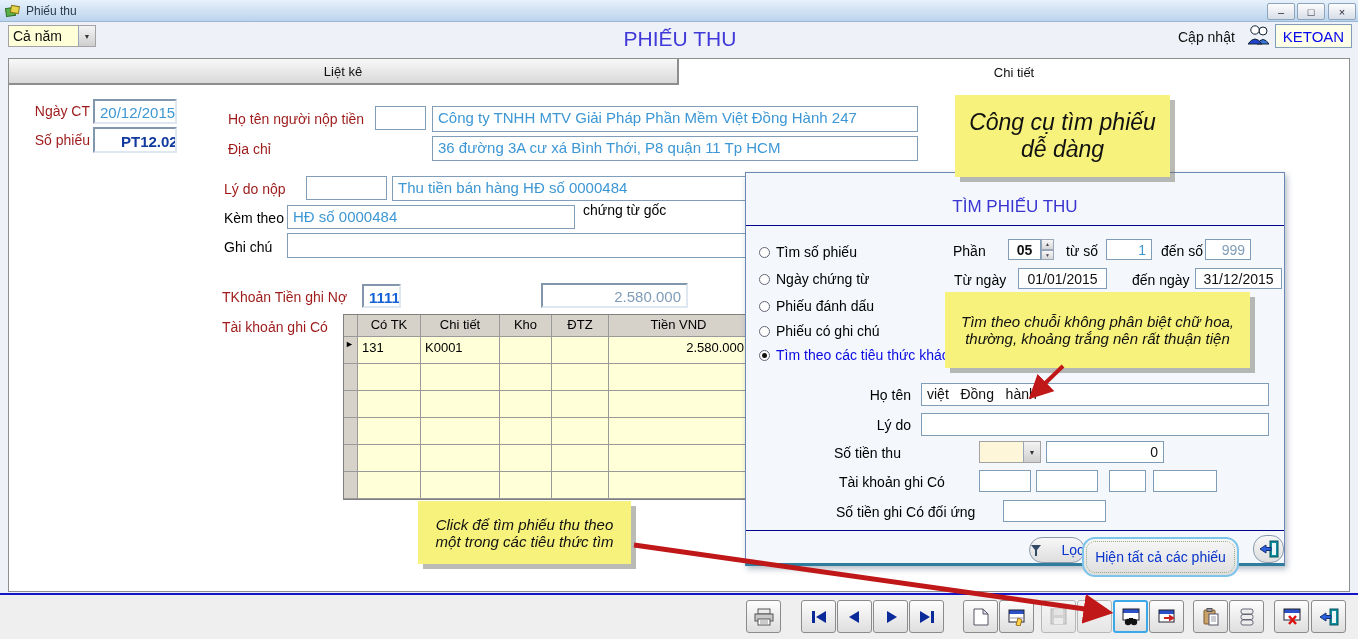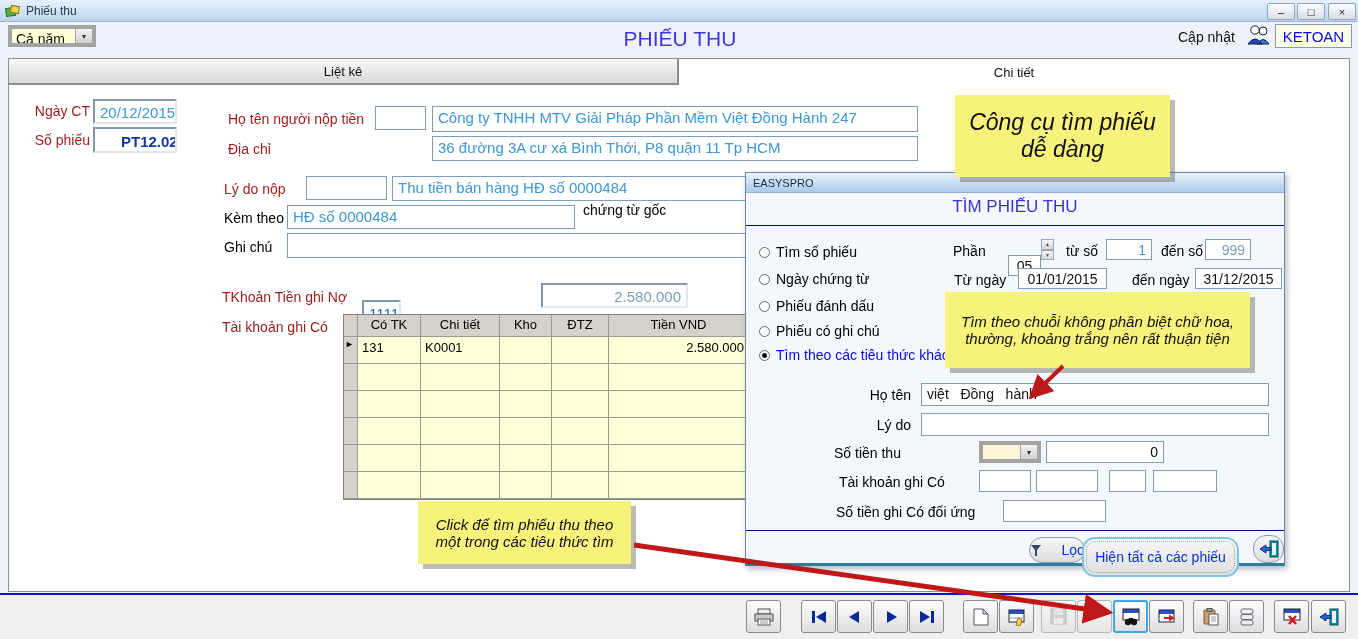--- a/index.html
+++ b/index.html
@@ -11,21 +11,21 @@
   
   .titlebar { position:absolute; left:0; top:0; width:1358px; height:22px;
     background:linear-gradient(#e7f1fb,#bcd4ee); border-bottom:1px solid #9ab6d4;
     display:flex; align-items:center; padding-left:5px; }
   .titlebar .wtitle { font-size:12px; color:#2a3a4a; margin-left:6px; }
   .winbtn { position:absolute; top:3px; width:28px; height:17px;
     background:linear-gradient(#fdfdfd,#d7dee8); border:1px solid #8da4bd; border-radius:2px;
     font-size:11px; color:#223; display:flex; align-items:center; justify-content:center; }
 
   
-  .combo { position:absolute; display:flex; border:4px solid #a3a3a3; background:#ffffd8; }
+  .combo { position:absolute; display:flex; border:1px solid #a3a3a3; background:#ffffd8; }
   .combo .ctext { font-size:14px; color:#111; padding:2px 4px; flex:1; white-space:nowrap; overflow:hidden; }
   .combo .cbtn { width:17px; background:linear-gradient(#f4f4f4,#cfcfcf); border-left:1px solid #9aa7b8;
     display:flex; align-items:center; justify-content:center; font-size:7px; color:#333; }
   .page-title { position:absolute; left:560px; top:27px; width:240px; text-align:center;
     font-size:21px; color:#4038d8; }
   .capnhat { position:absolute; left:1178px; top:29px; font-size:14px; color:#111; }
   .userbox { position:absolute; left:1275px; top:24px; width:77px; height:24px; background:#ffffe8;
     border:1px solid #7f9db9; color:#0a0aee; font-size:15px; display:flex; align-items:center; justify-content:center; }
 
   
@@ -36,21 +36,21 @@
   .panel { position:absolute; left:8px; top:84px; width:1342px; height:508px; background:#fff;
     border:1px solid #8e8e8e; z-index:1; }
 
   
   .lbl { position:absolute; font-size:14px; color:#000; white-space:nowrap; z-index:2; }
   .maroon { color:#9e1a1a; }
   .box { position:absolute; background:#fff; border:1px solid #7f9db9; font-size:15px; color:#3d97d4;
     padding:2px 5px; white-space:nowrap; overflow:hidden; z-index:2; }
   .sunken { border:2px solid; border-color:#8296ac #dfe7f0 #dfe7f0 #8296ac; }
   .navybold { color:#123a9e; font-weight:bold;padding-left:26px; }
-  .bluebold { color:#1562d6; font-weight:normal;margin-top:16px; }
+  .bluebold { color:#1562d6; font-weight:bold; }
   .gray-amt { color:#7f9db9; text-align:right; }
 
   
   .grid { position:absolute; left:343px; top:314px; z-index:2; border:1px solid #808080; background:#fff; }
   .grow { display:flex; height:27px; }
   .grow.ghead { height:22px; }
   .gcell { border-right:1px solid #9a9a9a; border-bottom:1px solid #9a9a9a; font-size:13px; color:#000;
     padding:3px 4px; overflow:hidden; white-space:nowrap; background:#ffffd8; }
   .ghead .gcell { background:#d6d2ca; text-align:center; padding-top:2px; }
   .gcell.ind { width:14px; background:#d6d2ca; padding:2px 1px; font-size:9px; color:#000; }
@@ -221,21 +221,20 @@
       <div class="gcell" style="width:52px"></div>
       <div class="gcell" style="width:57px"></div>
       <div class="gcell" style="width:140px"></div>
       <div class="gcell white" style="width:75px"></div>
     </div>
 </div>
 
 <div class="callout" style="left:955px;top:95px;width:215px;height:82px;font-size:23px;padding:0 14px">Công cụ tìm phiếu dễ dàng</div>
 
 <div class="dialog">
-  <div class="dtitle">EASYSPRO</div>
   <div class="dheading">TÌM PHIẾU THU</div>
   <div class="dhr" style="top:52px"></div>
 
   <div class="radio-row" style="top:71px">
     <span class="radio"></span>
     <span class="rlbl">Tìm số phiếu</span>
   </div>
   <div class="radio-row" style="top:98px">
     <span class="radio"></span>
     <span class="rlbl maroon">Ngày chứng từ</span>

